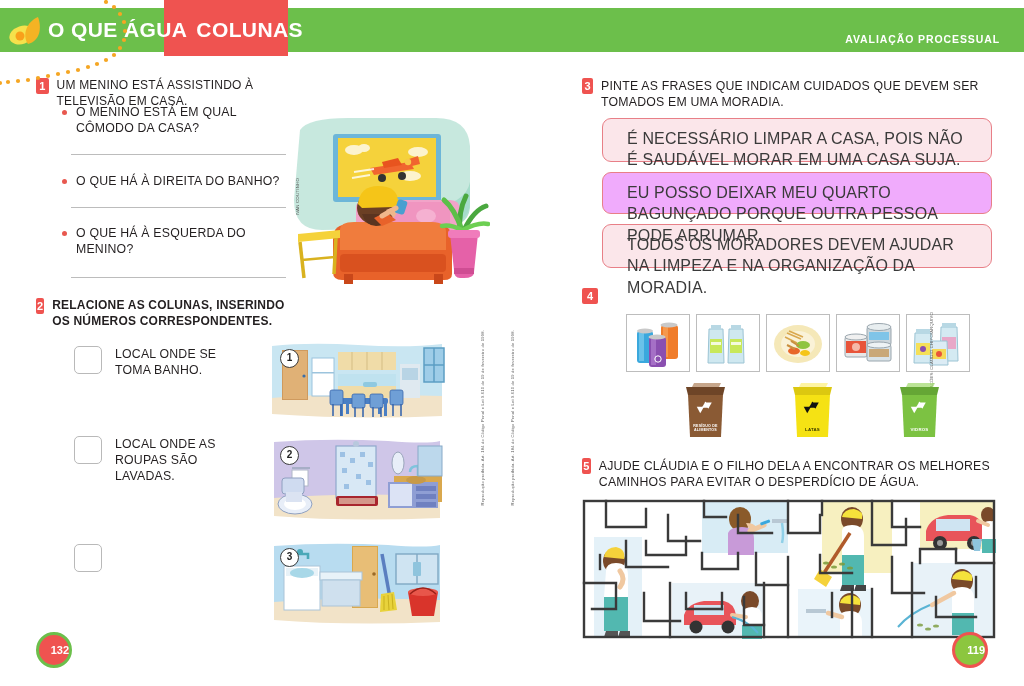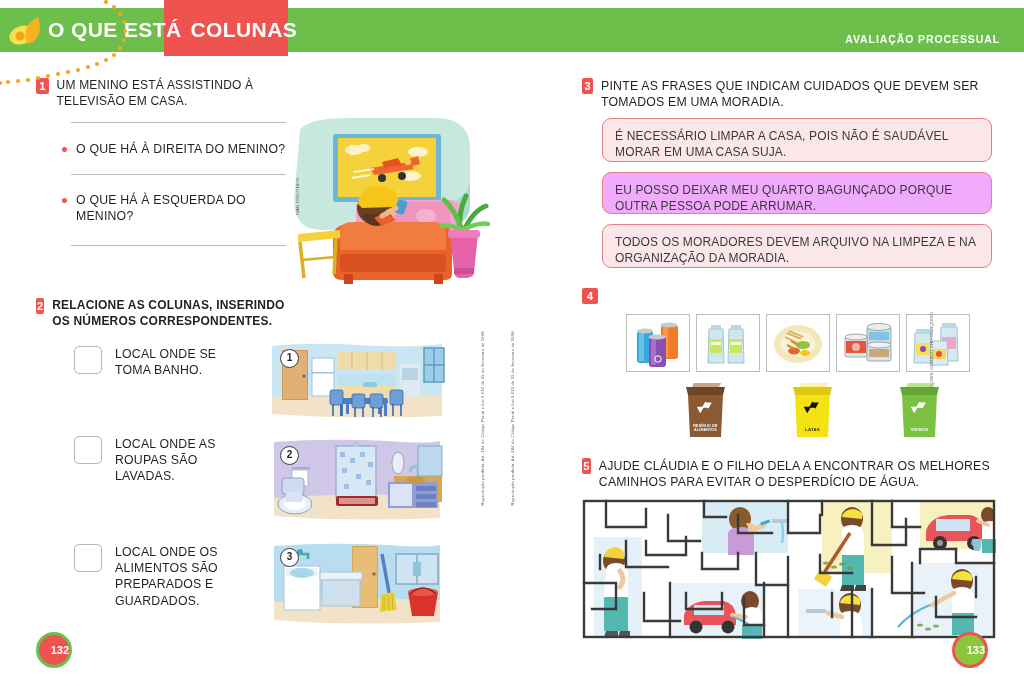--- a/index.html
+++ b/index.html
@@ -72,21 +72,21 @@
   .room{position:absolute;border-radius:6px;overflow:hidden;}
   .roomnum{
     position:absolute;width:17px;height:17px;border-radius:50%;
     background:#ffffff;border:1.1px solid #3c3c3c;color:#222;
     font-size:10px;font-weight:bold;text-align:center;line-height:16px;z-index:3;
   }
 
   
   .phrase{
     border:1px solid #e87f87;border-radius:9px;background:#fbe6ea;
-    padding:9px 12px;font-size:12px;line-height:1.34;color:#3a3a3a;
+    padding:9px 24px;font-size:16px;line-height:1.34;color:#3a3a3a;
     letter-spacing:.15px;box-sizing:border-box;
   }
   .phrase.plain{background:#f0abfc;}
 
   
   .matcard{
     width:62px;height:56px;border:1px solid #bdbdbd;background:#fff;
     position:relative;overflow:hidden;
   }
   .bin-label{
@@ -139,39 +139,43 @@
       <circle cx="48" cy="76" r="2.1"></circle>
         <circle cx="38" cy="78" r="2.1"></circle>
       <circle cx="28" cy="80" r="2.1"></circle>
         <circle cx="18" cy="81" r="2.1"></circle>
       <circle cx="8" cy="82" r="2.1"></circle>
         <circle cx="0" cy="83" r="2.1"></circle>
     </g>
   </svg>
 
   <div class="header-title">
-    <span class="t1">O QUE ESTÁ</span>
+    <span class="t1">O QUE ÁGUA</span>
     <span class="t2">COLUNAS</span>
   </div>
 
   <div class="header-right">AVALIAÇÃO PROCESSUAL</div>
 
   <div style="position:absolute;left:36px;top:78px;width:280px;">
     <div class="qrow">
       <span class="qnum">1</span>
       <span class="qtext" style="font-weight:normal;font-size:12px;">UM MENINO ESTÁ ASSISTINDO À TELEVISÃO EM CASA.</span>
     </div>
   </div>
 
   <div style="position:absolute;left:62px;top:104px;width:224px;">
+    <div class="bullet-row">
+      <span class="bullet"></span>
+      <span class="qtext">O MENINO ESTÁ EM QUAL CÔMODO DA CASA?</span>
+    </div>
     <div class="rule" style="margin:18px 0 0 9px;width:215px;"></div>
 
     <div class="bullet-row" style="margin-top:18px;">
       <span class="bullet"></span>
-      <span class="qtext">O QUE HÁ À DIREITA DO MENINO?</span>
+      <span class="qtext">O QUE HÁ À DIREITA DO BANHO?</span>
     </div>
     <div class="rule" style="margin:17px 0 0 9px;width:215px;"></div>
 
     <div class="bullet-row" style="margin-top:17px;">
       <span class="bullet"></span>
       <span class="qtext">O QUE HÁ À ESQUERDA DO MENINO?</span>
     </div>
     <div class="rule" style="margin:20px 0 0 9px;width:215px;"></div>
   </div>
 
@@ -251,21 +255,20 @@
   </div>
   <div style="position:absolute;left:74px;top:346px;width:180px;">
     <div style="display:flex;gap:13px;align-items:flex-start;">
       <div class="ansbox"></div>
       <span class="qtext" style="width:135px;">LOCAL ONDE SE TOMA BANHO.</span>
     </div>
   </div>
   <div style="position:absolute;left:74px;top:544px;width:180px;">
     <div style="display:flex;gap:13px;align-items:flex-start;">
       <div class="ansbox"></div>
-      <span class="qtext" style="width:135px;">LOCAL ONDE OS ALIMENTOS SÃO PREPARADOS E GUARDADOS.</span>
     </div>
   </div>
 
   <div class="room" style="left:268px;top:340px;width:178px;height:80px;">
     <svg viewBox="0 0 178 80" width="178" height="80">
       <rect width="178" height="80" fill="#ffffff"></rect>
       <path d="M4 6 Q40 2 90 5 Q140 8 174 4 L174 58 L4 62 Z" fill="#c9e6f2"></path>
       <path d="M4 58 Q60 52 174 56 L174 76 Q90 80 4 74 Z" fill="#f2e3c8"></path>
       <rect x="14" y="10" width="26" height="50" fill="#cf9a5e"></rect>
       <rect x="15" y="11" width="24" height="48" fill="#e0b176"></rect>
@@ -398,21 +401,21 @@
   <div style="position:absolute;left:582px;top:78px;width:410px;">
     <div class="qrow">
       <span class="qnum">3</span>
       <span class="qtext" style="font-size:12.3px;">PINTE AS FRASES QUE INDICAM CUIDADOS QUE DEVEM SER TOMADOS EM UMA MORADIA.</span>
     </div>
   </div>
 
   <div style="position:absolute;left:602px;top:118px;width:390px;">
     <div class="phrase" style="height:44px;">É NECESSÁRIO LIMPAR A CASA, POIS NÃO É SAUDÁVEL MORAR EM UMA CASA SUJA.</div>
     <div class="phrase plain" style="height:42px;margin-top:10px;">EU POSSO DEIXAR MEU QUARTO BAGUNÇADO PORQUE OUTRA PESSOA PODE ARRUMAR.</div>
-    <div class="phrase" style="height:44px;margin-top:10px;">TODOS OS MORADORES DEVEM ARQUIVO NA LIMPEZA E NA ORGANIZAÇÃO DA MORADIA.</div>
+    <div class="phrase" style="height:44px;margin-top:10px;">TODOS OS MORADORES DEVEM AJUDAR NA LIMPEZA E NA ORGANIZAÇÃO DA MORADIA.</div>
   </div>
 
   <div style="position:absolute;left:582px;top:288px;width:410px;">
     <div class="qrow">
       <span class="qnum">4</span>
     </div>
   </div>
 
   <div style="position:absolute;left:626px;top:314px;display:flex;gap:6px;">
     <div class="matcard">
@@ -696,16 +699,16 @@
         <path d="M360 100 L360 120 M360 120 L400 120"></path>
         <path d="M400 80 L400 100"></path>
       </g>
     </svg>
   </div>
 
   <div class="pagenum left">
     <span>132</span>
   </div>
   <div class="pagenum right">
-    <span>133</span>
+    <span>119</span>
   </div>
 
 </div>
 
 </body></html>

